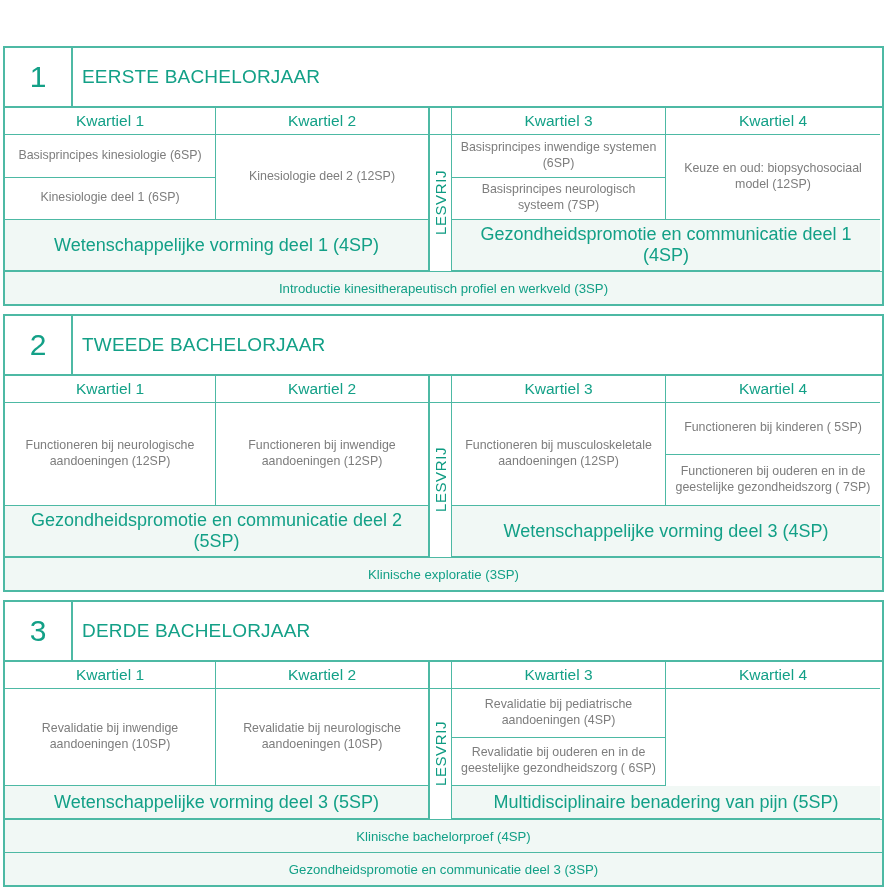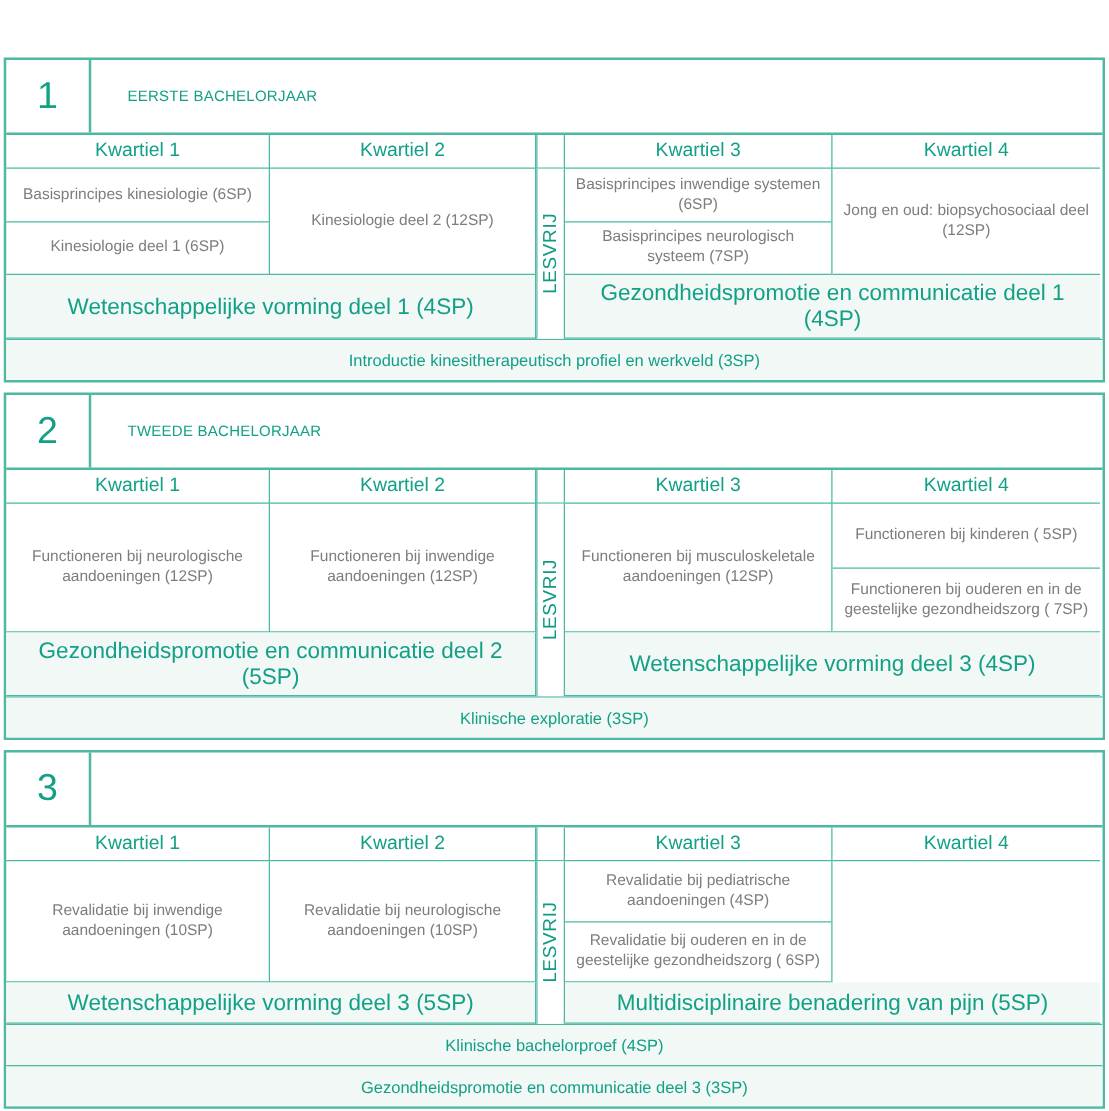--- a/index.html
+++ b/index.html
@@ -54,22 +54,22 @@
     justify-content: center;
     font-size: 30px;
     color: var(--teal-text);
     border-right: 2px solid var(--line);
     line-height: 1;
   }
   .year-title {
     flex: 1 1 auto;
     display: flex;
     align-items: center;
-    padding-left: 29px;
-    font-size: 12px;
+    padding-left: 9px;
+    font-size: 19px;
     letter-spacing: 0.2px;
     color: var(--teal-text);
   }
 
   
   .grid {
     display: grid;
     
     grid-template-columns: 211px 213px 23px 214px 214px;
   }
@@ -200,21 +200,21 @@
         <div class="sub">Kinesiologie deel 2 (12SP)</div>
       </div>
       <div class="lesvrij" style="grid-row: span 2">
         <span>LESVRIJ</span>
       </div>
       <div class="stack" style="height:85px">
         <div class="sub">Basisprincipes inwendige systemen (6SP)</div>
         <div class="sub">Basisprincipes neurologisch systeem (7SP)</div>
       </div>
       <div class="stack last-col" style="height:85px">
-        <div class="sub">Jong en oud: biopsychosociaal deel (12SP)</div>
+        <div class="sub">Keuze en oud: biopsychosociaal model (12SP)</div>
       </div>
 
       <div class="band colspan-2 split-left no-top">Wetenschappelijke vorming deel 1 (4SP)</div>
       <div class="band colspan-2 split-right no-top">Gezondheidspromotie en communicatie deel 1 (4SP)</div>
     </div>
 
     <div class="fullrow">Introductie kinesitherapeutisch profiel en werkveld (3SP)</div>
   </div>
 
   <div class="year-block">
@@ -250,20 +250,21 @@
       <div class="band colspan-2 split-left no-top">Gezondheidspromotie en communicatie deel 2 (5SP)</div>
       <div class="band colspan-2 split-right no-top">Wetenschappelijke vorming deel 3 (4SP)</div>
     </div>
 
     <div class="fullrow">Klinische exploratie (3SP)</div>
   </div>
 
   <div class="year-block">
     <div class="year-head">
       <div class="year-num">3</div>
+      <div class="year-title">DERDE BACHELORJAAR</div>
     </div>
 
     <div class="grid">
       <div class="cell qhead">Kwartiel 1</div>
       <div class="cell qhead">Kwartiel 2</div>
       <div class="lesvrij-head"></div>
       <div class="cell qhead">Kwartiel 3</div>
       <div class="cell qhead last-col">Kwartiel 4</div>
 
       <div class="stack" style="height:97px">

